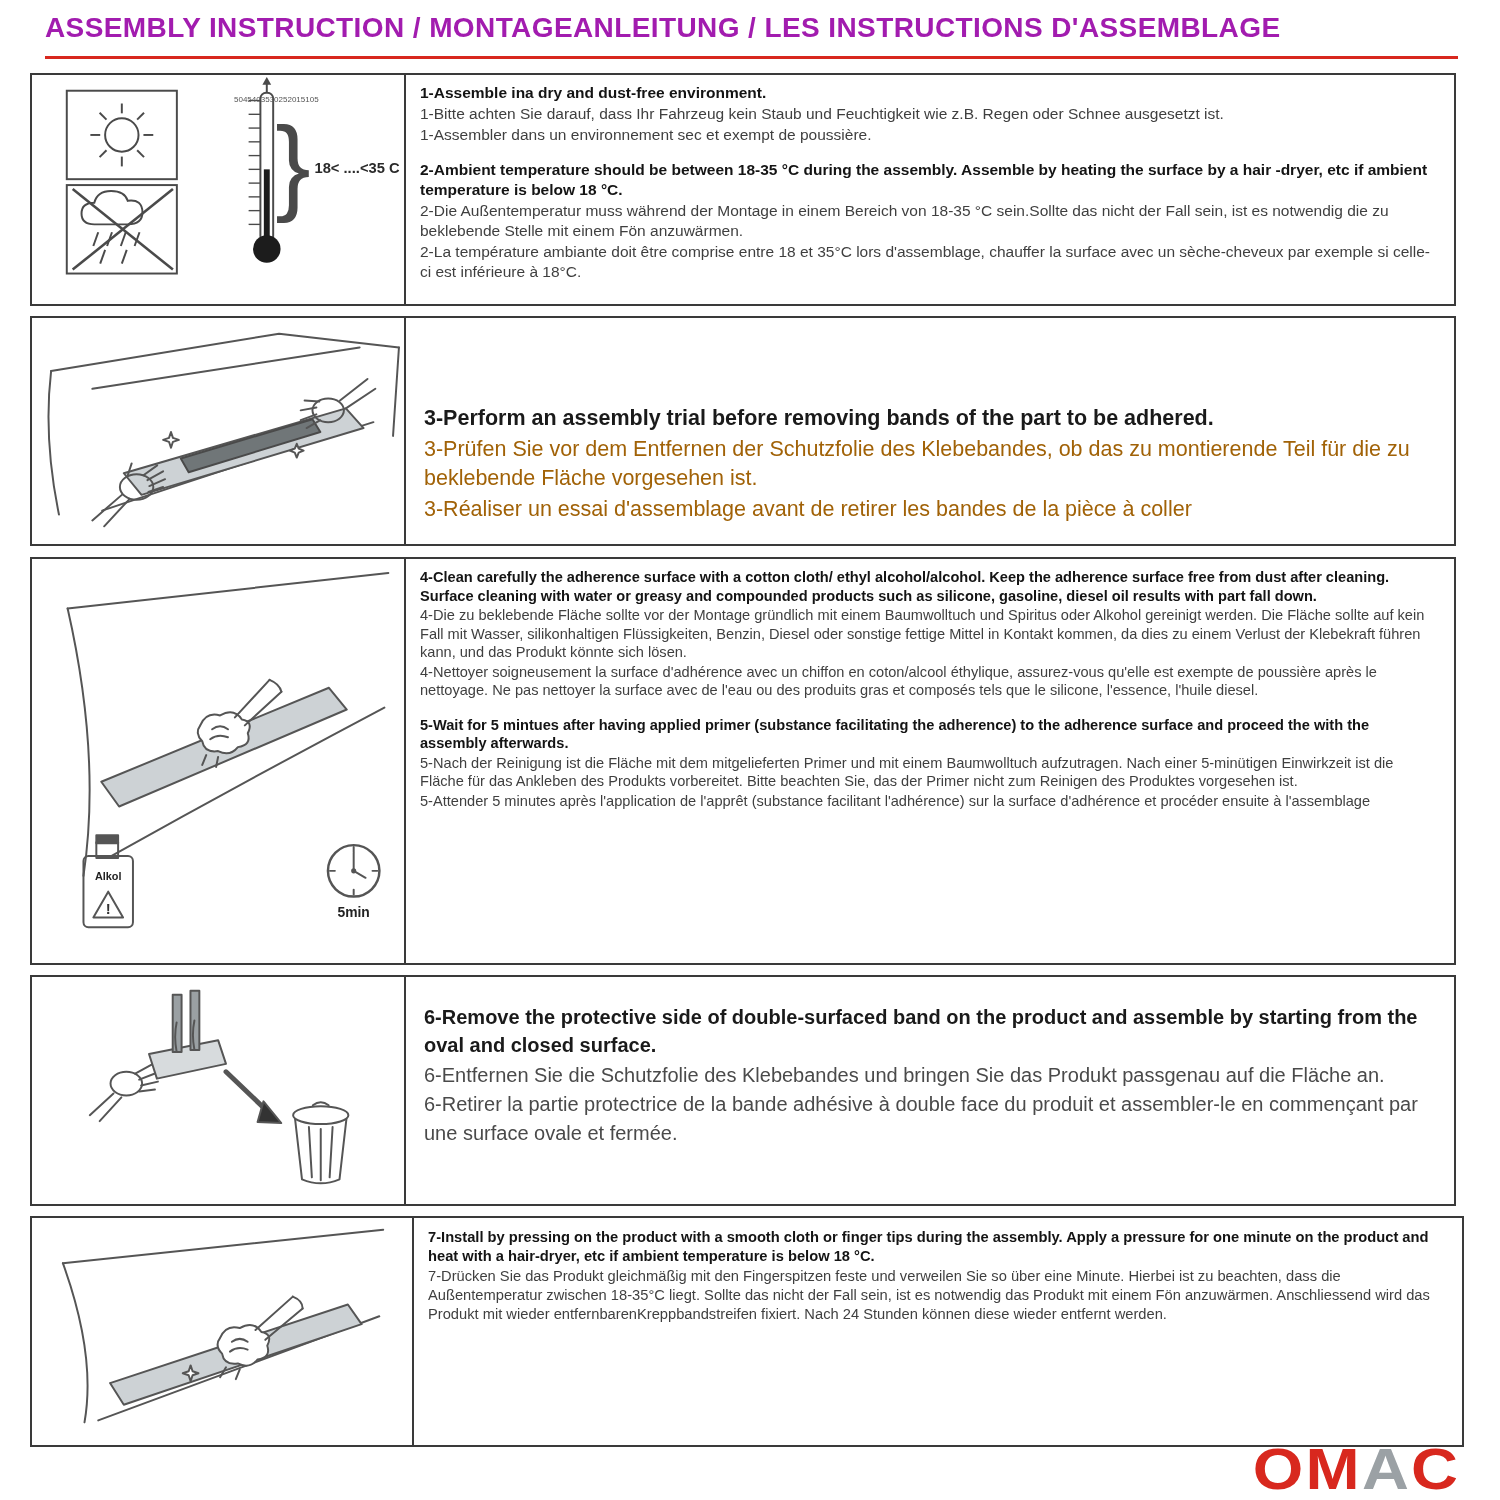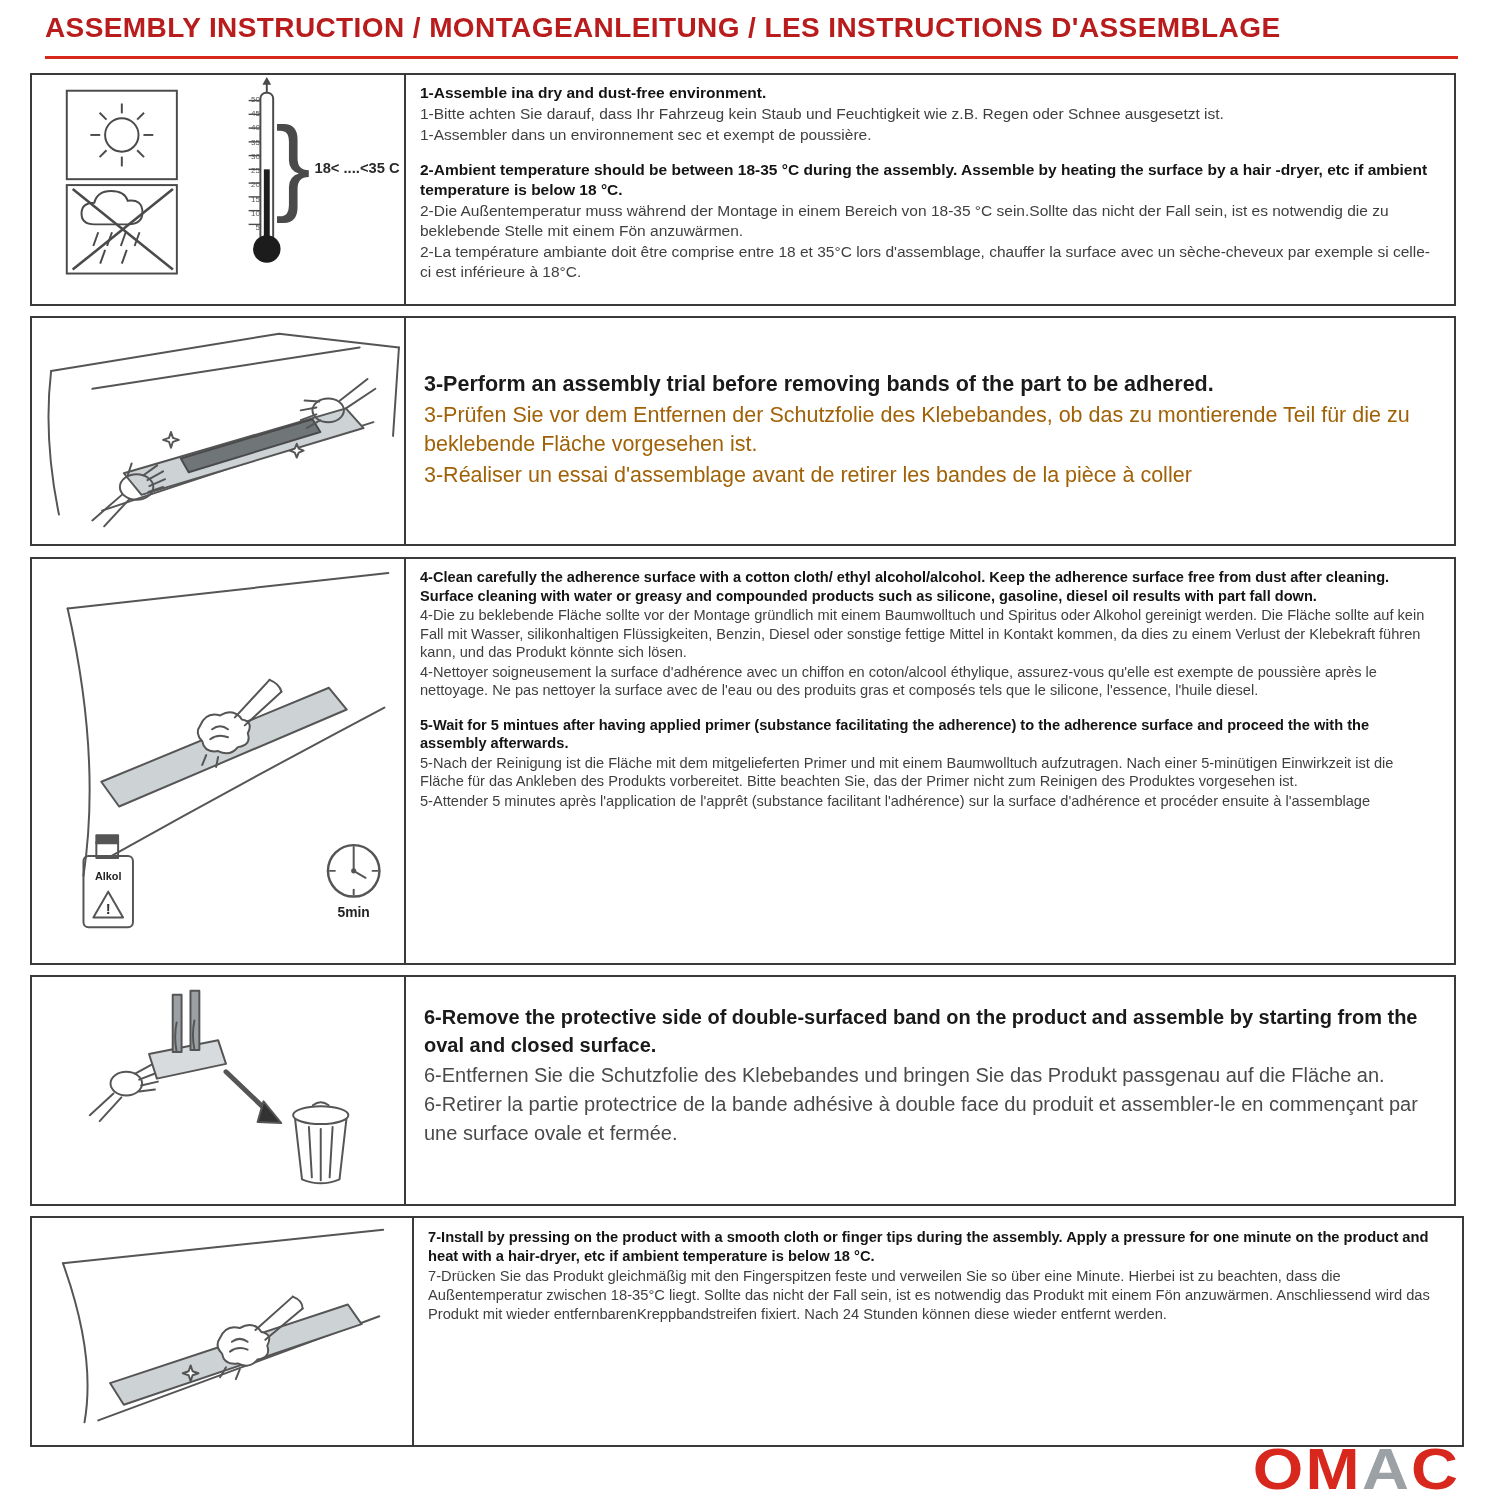--- a/index.html
+++ b/index.html
@@ -1,50 +1,50 @@
 <!DOCTYPE html>
 <html><head>
 <meta charset="utf-8">
 <style>
   html,body{margin:0;padding:0;background:#fff;}
   .page{position:relative;width:1500px;height:1500px;background:#ffffff;overflow:hidden;
         font-family:"Liberation Sans",sans-serif;}
   .title{position:absolute;left:45px;top:12px;margin:0;font-size:28px;font-weight:bold;
-         color:#b91c1c;letter-spacing:.4px;white-space:nowrap;}
+         color:#a21caf;letter-spacing:.4px;white-space:nowrap;}
   .title-rule{position:absolute;left:45px;top:56px;width:1413px;height:3px;background:#d8281e;}
 
   .illus{position:absolute;left:30px;width:392px;border:2px solid #3a3a3a;background:#fff;box-sizing:border-box;}
   .textbox{position:absolute;left:404px;width:1052px;border:2px solid #3a3a3a;background:#fff;
            box-sizing:border-box;}
   .r1{top:73px;height:233px;}
   .r2{top:316px;height:230px;}
   .r3{top:557px;height:408px;}
   .r4{top:975px;height:231px;}
   .r5{top:1216px;height:231px;}
 
   .textbox p{margin:0 0 1px 0;color:#3f3f3f;}
   .textbox p.b{color:#141414;font-weight:bold;}
   .textbox p.gap{margin-top:16px;}
 
   .s1{padding:8px 16px 6px 14px;}
   .s1 p{font-size:15.5px;line-height:1.28;}
   .s2{padding:52px 22px 10px 18px;}
   .s2 p{font-size:21.5px;line-height:1.38;color:#a16207;}
-  .s2 p.b{color:#1a1a1a;}
+  .s2 p.b{color:#1a1a1a;margin-top:34px;}
   .s3{padding:9px 16px 6px 14px;}
   .s3 p{font-size:14.6px;line-height:1.27;}
   .s4{padding:26px 8px 10px 18px;}
   .s4 p{font-size:20px;line-height:1.42;color:#4a4a4a;}
   .s4 p.b{color:#1a1a1a;}
   .s5{padding:10px 16px 6px 14px;margin-left:8px;}
   .s5 p{font-size:14.7px;line-height:1.3;}
 
   .illus svg{display:block;width:100%;height:100%;}
   .therm-scale{position:absolute;left:202px;top:21px;height:136px;width:26px;
-               display:flex;flex-direction:column;justify-content:space-between;
+               display:flex;flex-direction:row;justify-content:space-between;
                text-align:right;font-size:8px;color:#555;line-height:1;}
 
   .logo{position:absolute;right:40px;bottom:2px;font-size:58px;font-weight:bold;
         letter-spacing:2px;line-height:1;transform:scaleX(1.12);transform-origin:right bottom;}
   .logo span{display:inline-block;}
 </style>
 </head>
 <body>
 
 <div class="page">

